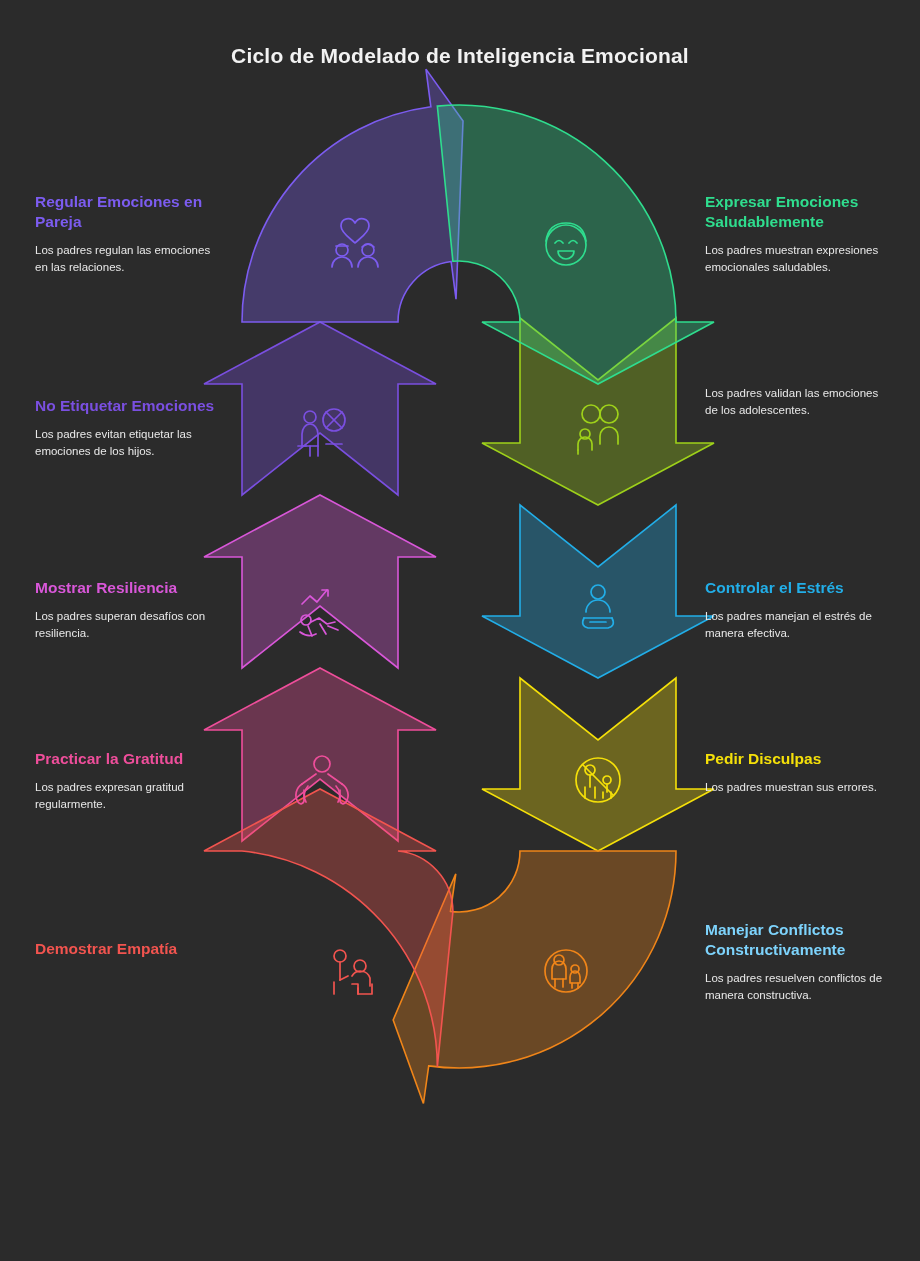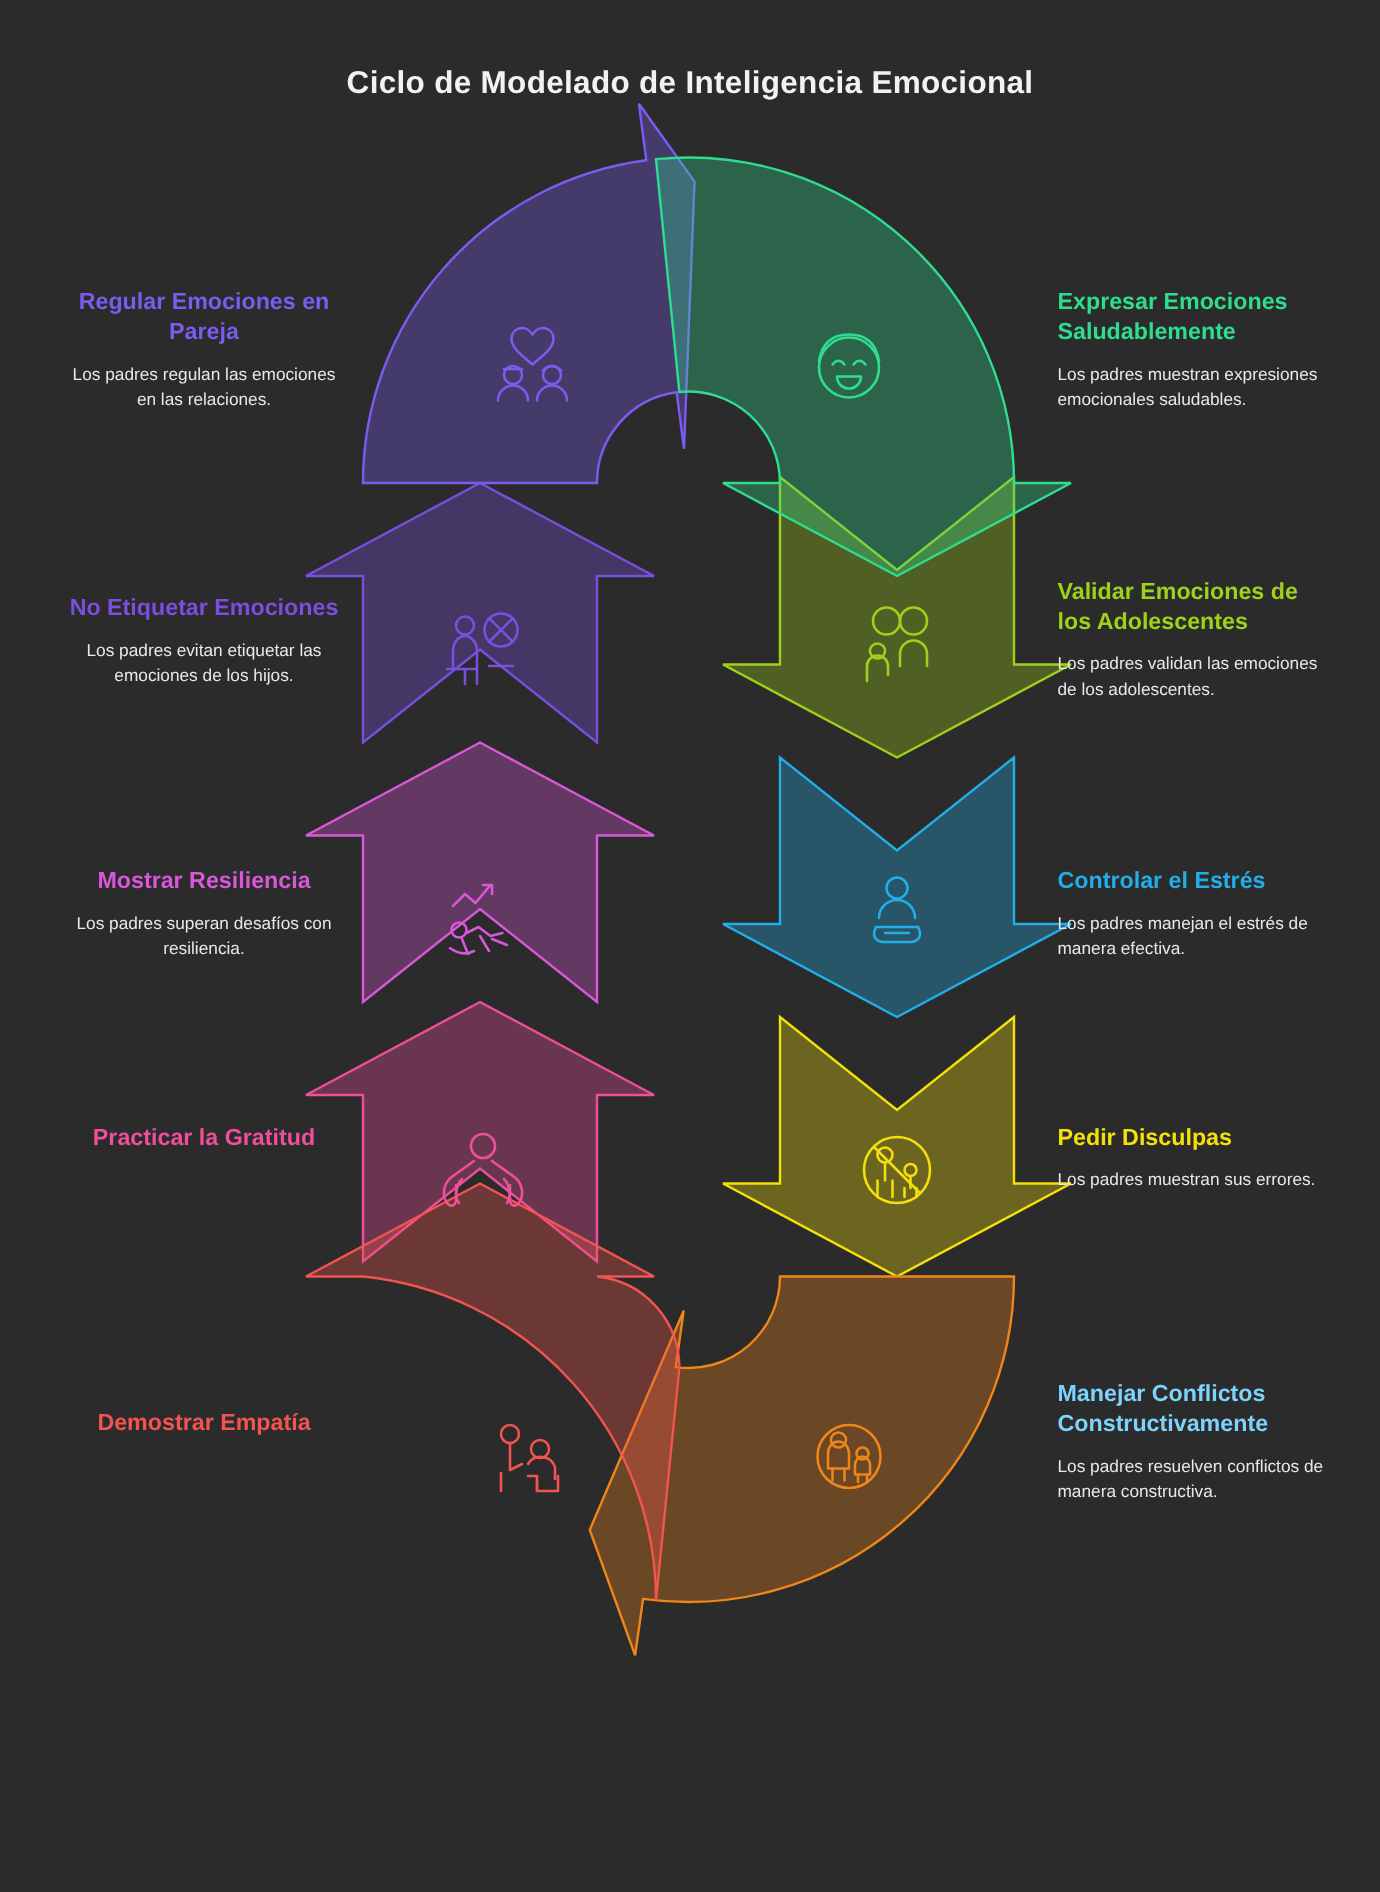--- a/index.html
+++ b/index.html
@@ -4,21 +4,21 @@
 <style>
   html,body{margin:0;padding:0;background:#2b2b2b;}
   body{width:920px;height:1261px;position:relative;overflow:hidden;
        font-family:"Liberation Sans",sans-serif;}
   #title{position:absolute;top:44px;left:0;width:920px;text-align:center;
          color:#f2f2f2;font-size:21px;font-weight:bold;letter-spacing:.2px;}
   #svgwrap{position:absolute;top:0;left:0;width:920px;height:1261px;}
   .lbl{position:absolute;}
   .lbl h3{margin:0 0 10px 0;font-size:15.5px;font-weight:bold;line-height:1.28;}
   .lbl p{margin:0;font-size:11.5px;line-height:1.52;color:#e8e8e8;}
-  .left{width:180px;text-align:center;margin-left:11px;}
+  .left{width:180px;text-align:left;}
   .right{width:185px;text-align:left;}
   .icon{pointer-events:none;}
 </style>
 </head>
 <body>
 
 <div id="title">Ciclo de Modelado de Inteligencia Emocional</div>
 
 <svg id="svgwrap" viewBox="0 0 920 1261">
   <g id="shapes">
@@ -138,31 +138,31 @@
 <div class="lbl left" style="left:35px;top:396px;">
   <h3 style="color: rgb(122, 79, 224);">No Etiquetar Emociones</h3>
   <p>Los padres evitan etiquetar las emociones de los hijos.</p>
 </div>
 <div class="lbl left" style="left:35px;top:578px;">
   <h3 style="color: rgb(217, 87, 217);">Mostrar Resiliencia</h3>
   <p>Los padres superan desafíos con resiliencia.</p>
 </div>
 <div class="lbl left" style="left:35px;top:749px;">
   <h3 style="color: rgb(239, 78, 155);">Practicar la Gratitud</h3>
+  <p>Los padres expresan gratitud regularmente.</p>
 </div>
 <div class="lbl left" style="left:35px;top:939px;">
   <h3 style="color: rgb(242, 84, 79);">Demostrar Empatía</h3>
 </div>
 
 <div class="lbl right" style="left:705px;top:192px;">
   <h3 style="color: rgb(47, 221, 142);">Expresar Emociones Saludablemente</h3>
   <p>Los padres muestran expresiones emocionales saludables.</p>
 </div>
 <div class="lbl right" style="left:705px;top:385px;">
-  <h3 style="color: rgb(158, 209, 26);">Validar Emociones de los Adolescentes</h3>
   <p>Los padres validan las emociones de los adolescentes.</p>
 </div>
 <div class="lbl right" style="left:705px;top:578px;">
   <h3 style="color: rgb(34, 174, 232);">Controlar el Estrés</h3>
   <p>Los padres manejan el estrés de manera efectiva.</p>
 </div>
 <div class="lbl right" style="left:705px;top:749px;">
   <h3 style="color: rgb(245, 224, 9);">Pedir Disculpas</h3>
   <p>Los padres muestran sus errores.</p>
 </div>

